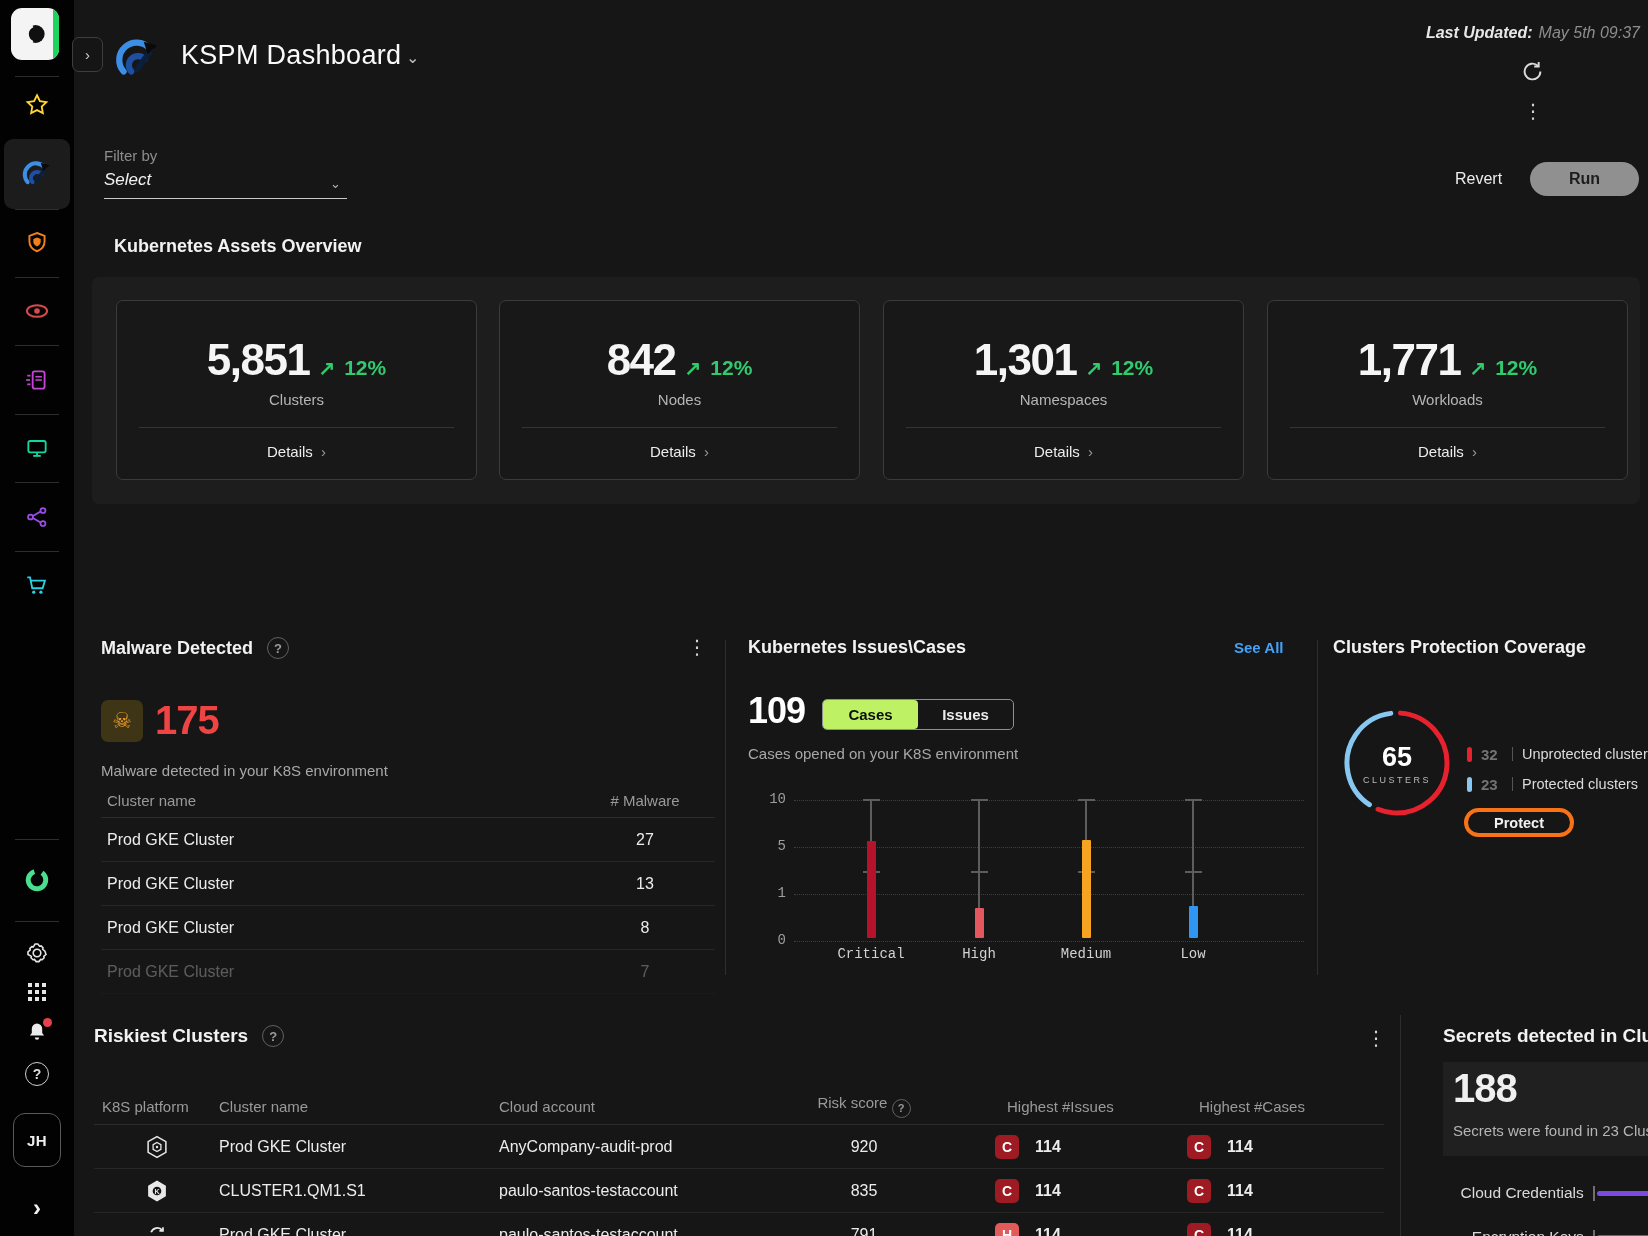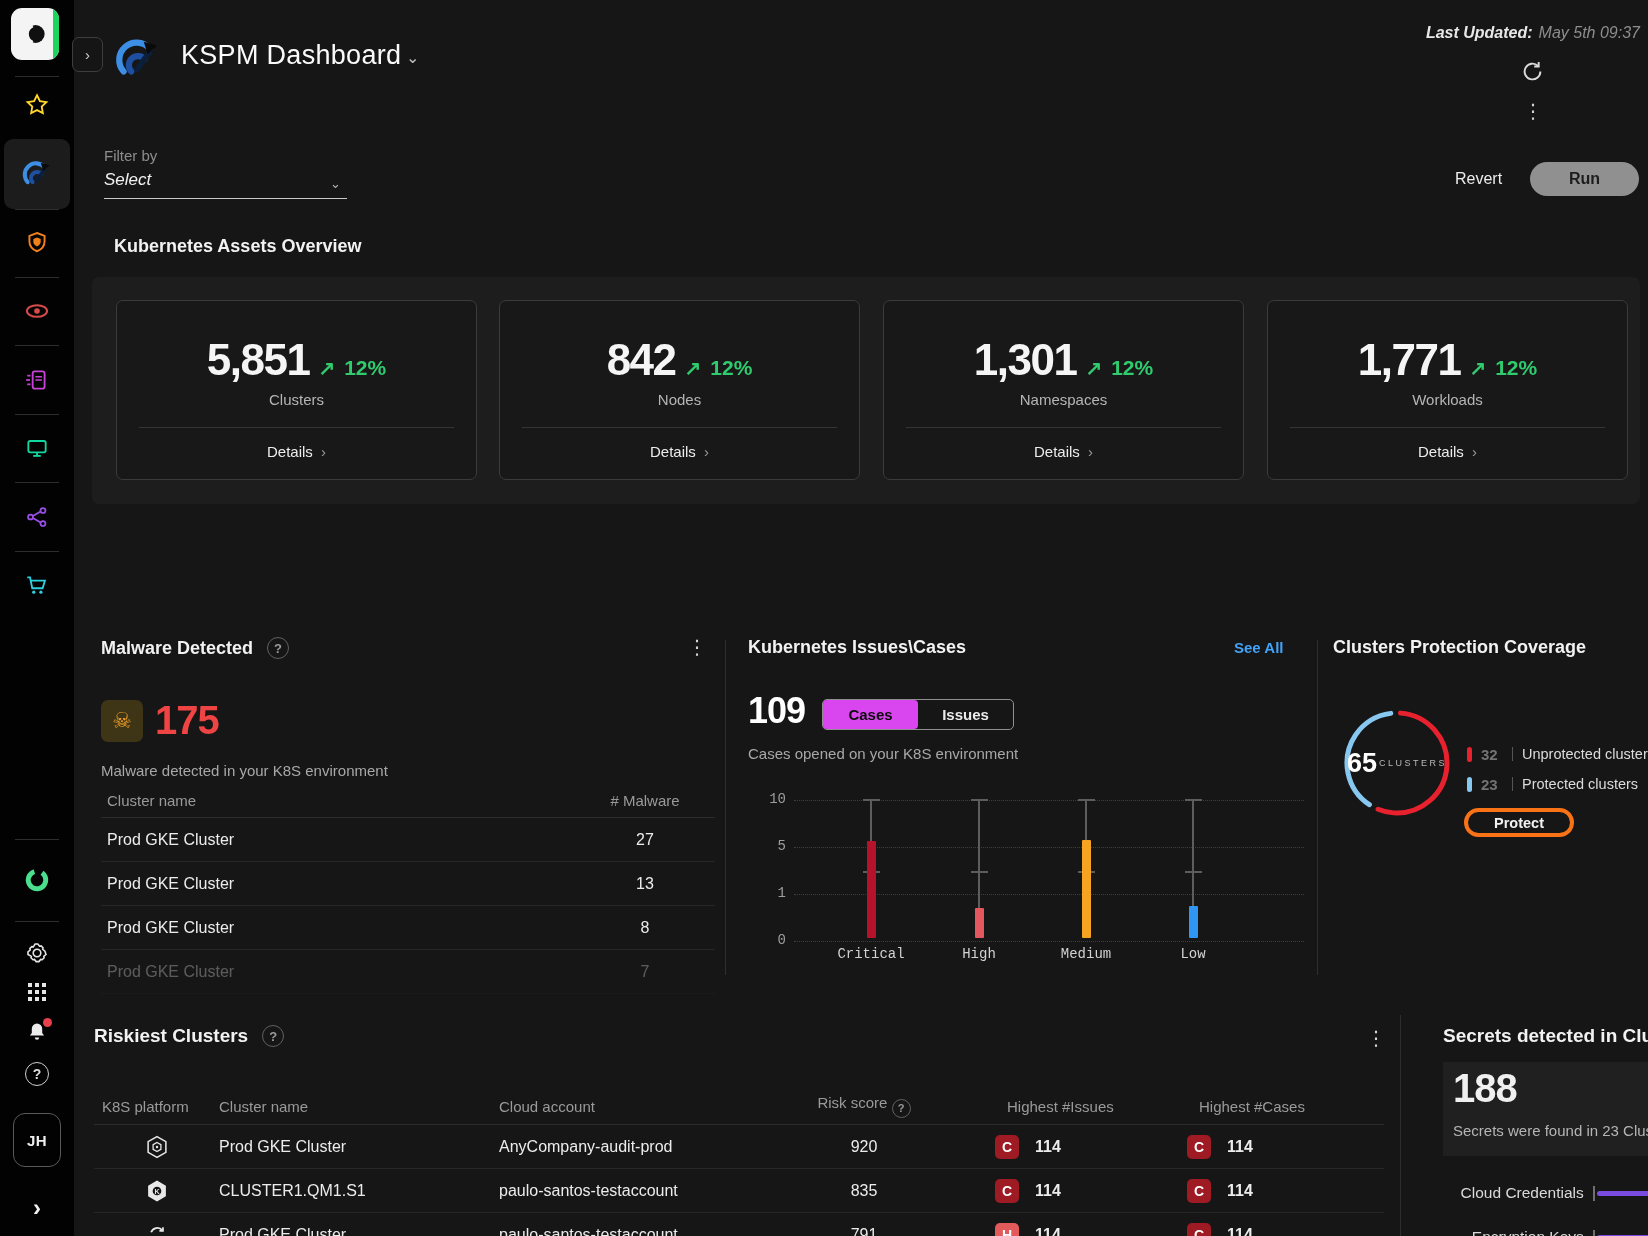--- a/index.html
+++ b/index.html
@@ -63,34 +63,34 @@
   .mt-row { height:44px; display:flex; align-items:center; font-size:16px; color:#ececec; border-bottom:1px solid #262626; cursor:pointer; }
   .mt-name { flex:1; padding-left:6px; }
   .mt-count { width:140px; text-align:center; }
   .mt-row.faded { opacity:.32; }
 
   
   #seeall { position:absolute; left:1234px; top:639px; color:#41a2f7; font-size:15px; font-weight:600; cursor:pointer; }
   #ic-count { position:absolute; left:748px; top:690px; font-size:36px; font-weight:600; color:#fff; letter-spacing:-1px; }
   #ic-toggle { position:absolute; left:822px; top:699px; width:192px; height:31px; border:1px solid #8f8f8f; border-radius:5px; display:flex; }
   #ic-toggle .seg { flex:1; display:flex; align-items:center; justify-content:center; font-size:15px; cursor:pointer; }
-  #ic-toggle .sel { background:#d946ef; color:#0c0c0c; font-weight:bold; border-radius:4px; }
+  #ic-toggle .sel { background:#bef264; color:#0c0c0c; font-weight:bold; border-radius:4px; }
   #ic-toggle .unsel { color:#ececec; font-weight:600; }
   #ic-sub { position:absolute; left:748px; top:745px; font-size:15px; color:#a8a8a8; }
   #plot { position:absolute; left:794px; top:800px; width:510px; height:175px;font-family:Liberation Mono, monospace; }
   .gridline { position:absolute; left:0; width:100%; height:0; border-top:1.5px dotted #3e3e3e; }
   .ytick { position:absolute; left:-46px; width:38px; text-align:right; font-size:14px; color:#9d9d9d; }
   .wline { position:absolute; top:0; width:1.5px; height:138px; background:#5d5d5d; }
   .wcap { position:absolute; width:17px; height:2px; background:#5d5d5d; }
   .bar { position:absolute; width:9px; border-radius:1px; }
   .cat-label { position:absolute; top:146px; width:100px; text-align:center; font-size:14px; color:#d2d2d2; }
 
   
   #donut-wrap { position:absolute; left:1337px; top:703px; width:120px; height:120px; }
-  #donut-center { position:absolute; left:0; top:0; width:120px; height:120px; display:flex; flex-direction:row; align-items:center; justify-content:center; gap:2px; }
+  #donut-center { position:absolute; left:0; top:0; width:120px; height:120px; display:flex; flex-direction:column; align-items:center; justify-content:center; gap:2px; }
   #donut-center .v { font-size:27px; font-weight:bold; color:#fff; }
   #donut-center .l { font-size:9px; letter-spacing:2.5px; color:#b9b9b9; }
   .leg-row { position:absolute; left:1467px; height:20px; display:flex; align-items:center; gap:9px; white-space:nowrap; }
   .leg-marker { width:5px; height:15px; border-radius:3px; }
   .leg-val { font-size:15px; font-weight:bold; color:#737373; min-width:22px; }
   .leg-sep { width:1px; height:14px; background:#555; }
   .leg-label { font-size:14.5px; color:#dcdcdc; }
   #protect-btn { position:absolute; left:1464px; top:808px; width:110px; height:29px; border:4px solid #f97316; border-radius:15px; display:flex; align-items:center; justify-content:center; font-size:14.5px; font-weight:600; color:#f2f2f2; cursor:pointer; }
 
   

